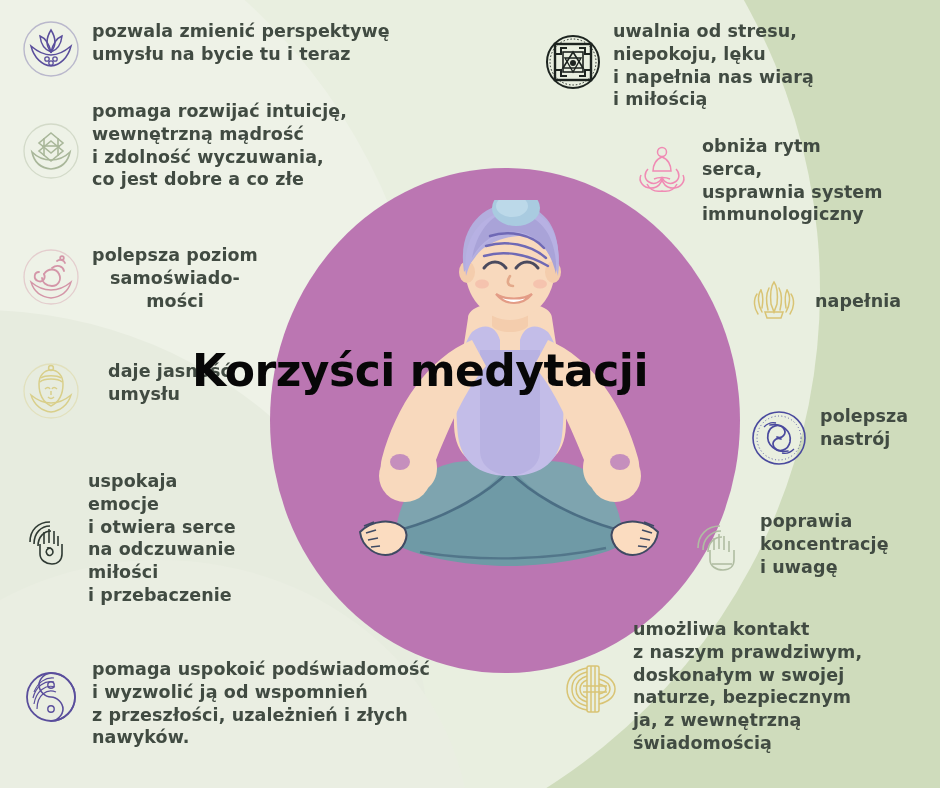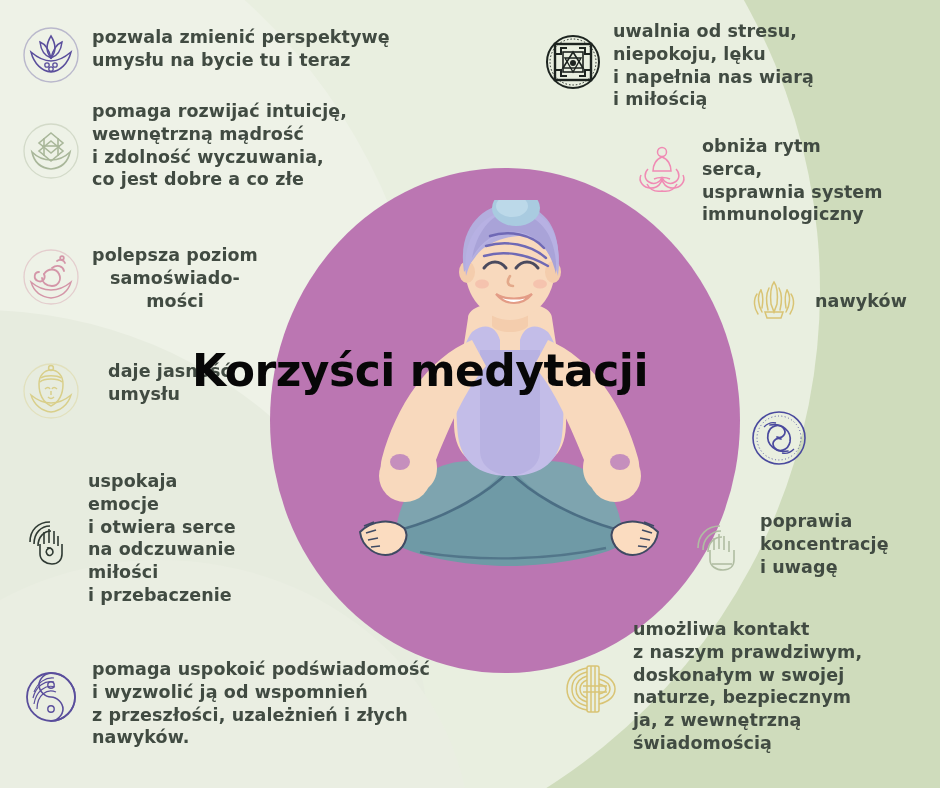--- a/index.html
+++ b/index.html
@@ -152,21 +152,21 @@
 
       <path d="M196 94 C206 106 222 106 232 94 C224 100 204 100 196 94 Z" fill="#ffffff" stroke="#e39c86" stroke-width="2.2"></path>
 
       <ellipse cx="182" cy="84" rx="7" ry="4.5" fill="#f3b9a8" opacity="0.7"></ellipse>
       <ellipse cx="240" cy="84" rx="7" ry="4.5" fill="#f3b9a8" opacity="0.7"></ellipse>
     </svg>
   </div>
 
   <div class="title">Korzyści medytacji</div>
 
-  <div class="item left s18" style="left:22px;top:26px;width:530px;">
+  <div class="item left s18" style="left:22px;top:20px;width:530px;">
     <span class="ico">
       <svg width="58" height="58" viewBox="0 0 58 58">
         <circle cx="29" cy="29" r="27" fill="none" stroke="#5a4e9c" stroke-width="1.4" opacity="0.35"></circle>
         <path d="M29 10 C24 18 24 26 29 32 C34 26 34 18 29 10 Z" fill="none" stroke="#5a4e9c" stroke-width="1.5"></path>
         <path d="M18 16 C19 25 23 30 29 32 C27 24 23 18 18 16 Z" fill="none" stroke="#5a4e9c" stroke-width="1.5"></path>
         <path d="M40 16 C39 25 35 30 29 32 C31 24 35 18 40 16 Z" fill="none" stroke="#5a4e9c" stroke-width="1.5"></path>
         <path d="M9 26 C12 38 20 45 29 46 C38 45 46 38 49 26 C42 32 36 35 29 35 C22 35 16 32 9 26 Z" fill="none" stroke="#5a4e9c" stroke-width="1.5"></path>
         <circle cx="25" cy="39" r="2.2" fill="none" stroke="#5a4e9c" stroke-width="1.3"></circle>
         <circle cx="33" cy="39" r="2.2" fill="none" stroke="#5a4e9c" stroke-width="1.3"></circle>
         <circle cx="29" cy="43" r="2.2" fill="none" stroke="#5a4e9c" stroke-width="1.3"></circle>
@@ -334,36 +334,38 @@
           <path d="M20 40 L38 40 L36 46 L22 46 Z"></path>
           <path d="M16 18 C12 24 13 33 17 40"></path>
           <path d="M42 18 C46 24 45 33 41 40"></path>
           <path d="M12 22 C8 28 9 36 13 42"></path>
           <path d="M46 22 C50 28 49 36 45 42"></path>
           <path d="M16 18 C18 22 18 30 17 36"></path>
           <path d="M42 18 C40 22 40 30 41 36"></path>
         </g>
       </svg>
     </span>
-    <span class="txt">nawyków</span>
+    <span class="txt">napełnia</span>
   </div>
 
   <div class="item right s18" style="left:750px;top:405px;width:195px;">
     <span class="ico" style="margin-top:4px;">
       <svg width="58" height="58" viewBox="0 0 58 58">
         <circle cx="29" cy="29" r="26" fill="none" stroke="#4a4a9e" stroke-width="1.6"></circle>
         <circle cx="29" cy="29" r="22" fill="none" stroke="#4a4a9e" stroke-width="0.9" stroke-dasharray="1 2.4"></circle>
         <g fill="none" stroke="#4a4a9e" stroke-width="1.7" stroke-linecap="round">
           <path d="M20 16 C32 14 42 22 40 33 C38 42 28 44 24 38 C21 33 26 28 31 30"></path>
           <path d="M38 42 C26 44 16 36 18 25 C20 16 30 14 34 20 C37 25 32 30 27 28"></path>
         </g>
         <path d="M14 18 C18 14 22 13 26 14" fill="none" stroke="#4a4a9e" stroke-width="1.3"></path>
         <path d="M44 40 C40 44 36 45 32 44" fill="none" stroke="#4a4a9e" stroke-width="1.3"></path>
       </svg>
     </span>
+    <span class="txt">polepsza
+nastrój</span>
   </div>
 
   <div class="item right s18" style="left:690px;top:510px;width:255px;">
     <span class="ico" style="margin-top:8px;">
       <svg width="58" height="58" viewBox="0 0 58 58">
         <g fill="none" stroke="#b0bda2" stroke-width="1.6">
           <path d="M8 30 C8 17 17 8 30 8"></path>
           <path d="M13 32 C13 21 21 13 31 13"></path>
           <path d="M18 34 C18 25 24 19 32 19"></path>
           <path d="M24 20 L24 32"></path>

